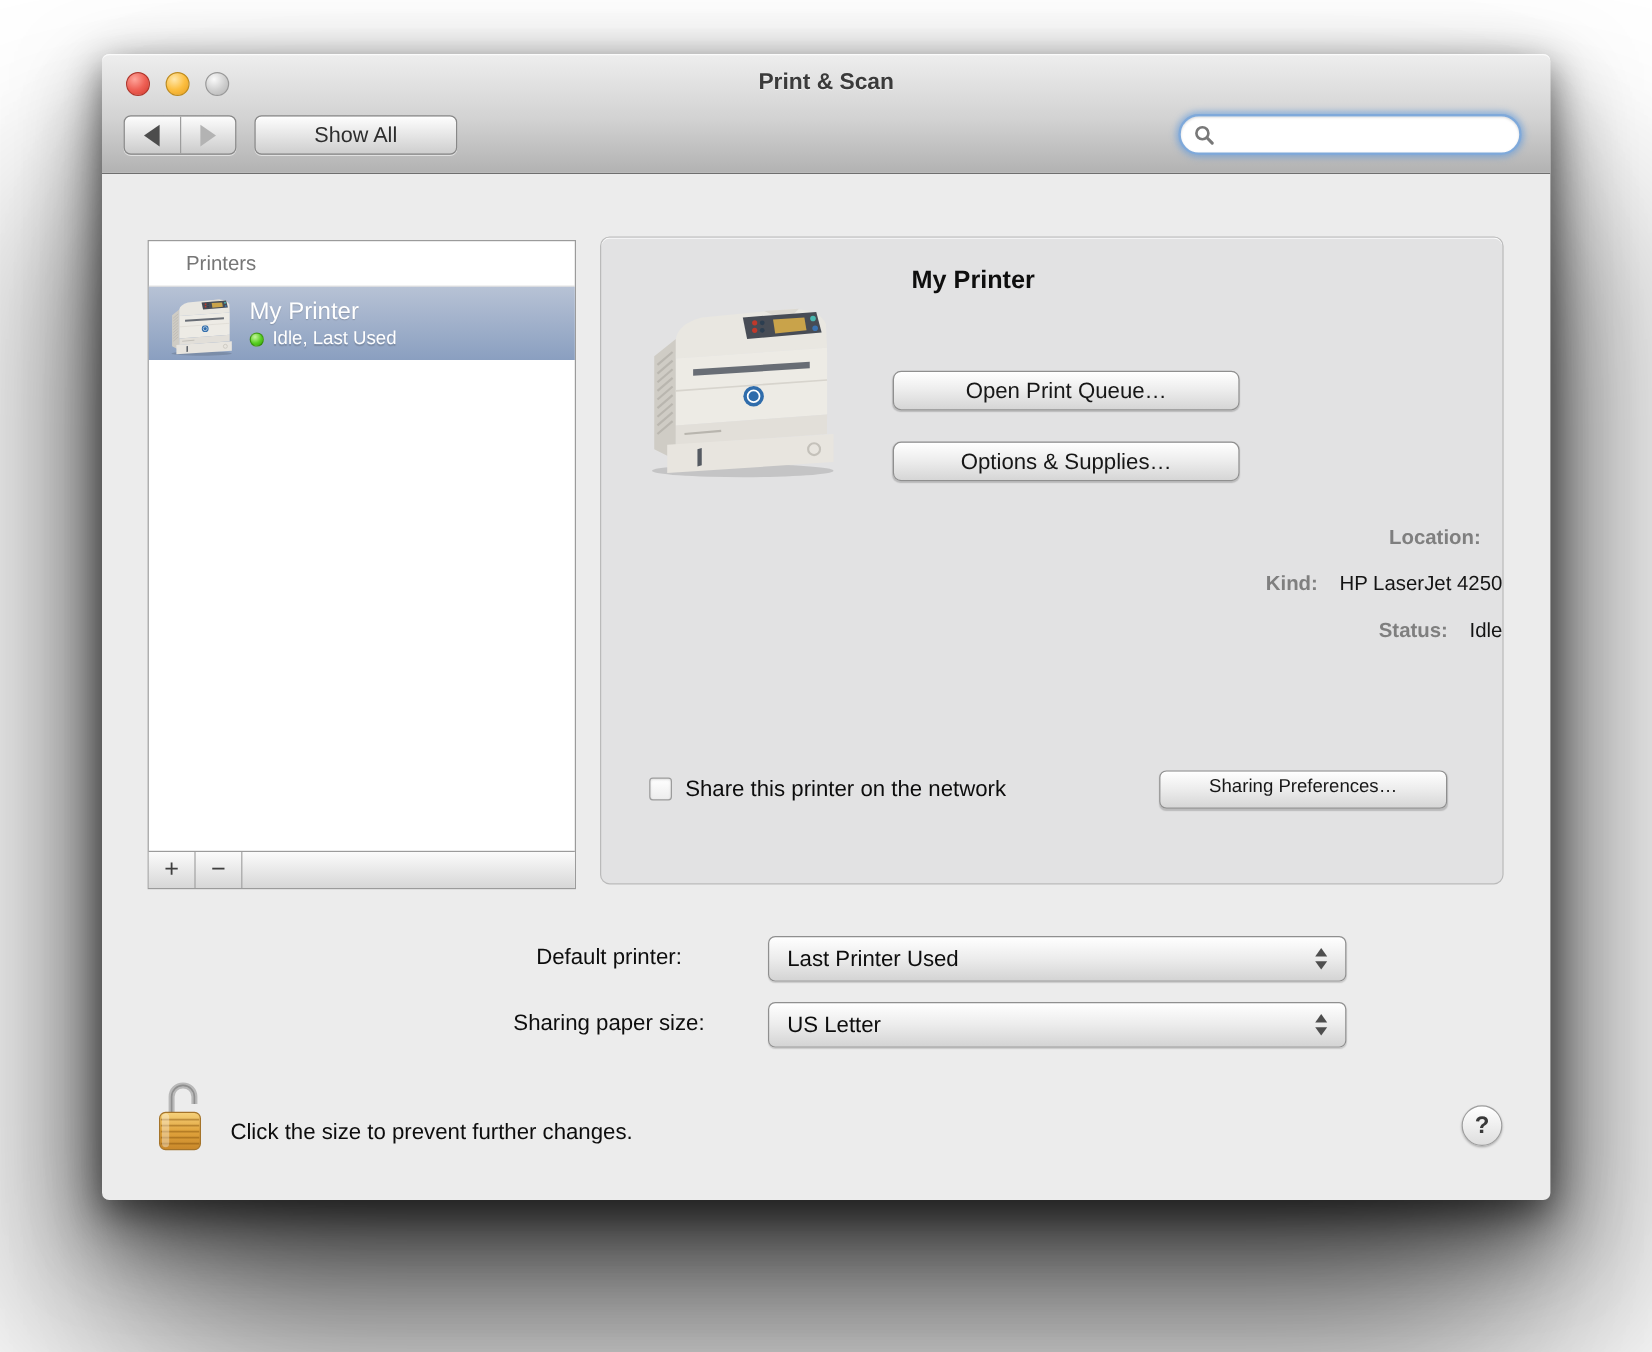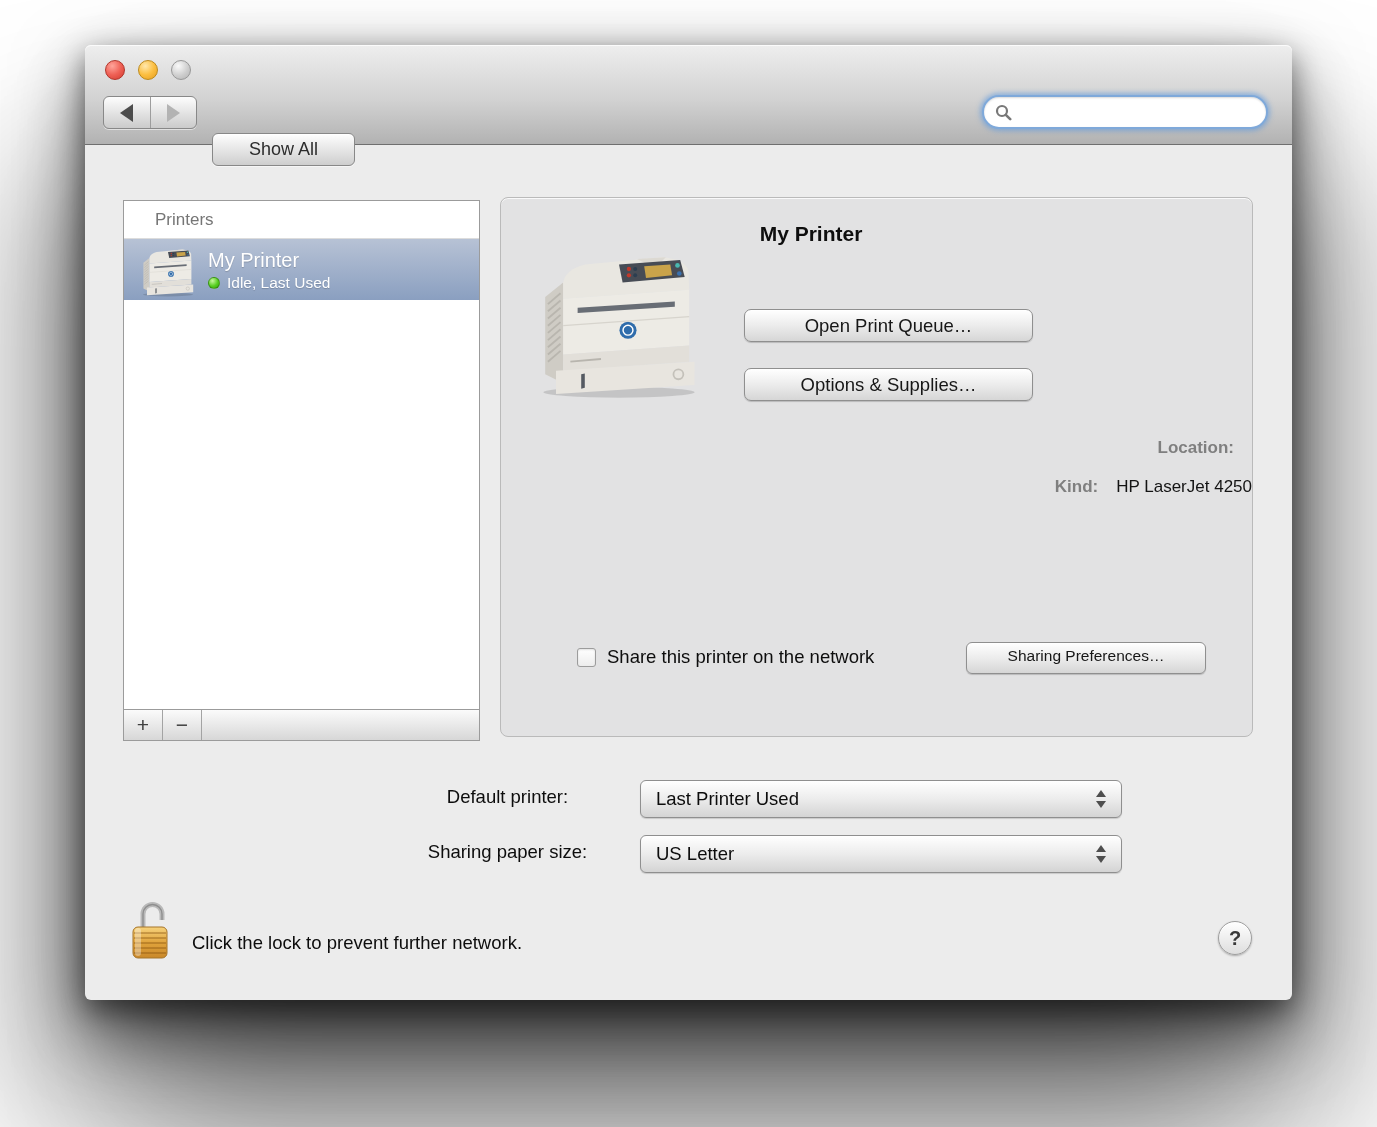--- a/index.html
+++ b/index.html
@@ -28,25 +28,25 @@
 
   .nav-group { position:absolute; top:51px; left:18px; width:94px; height:33px; display:flex;
                border:1px solid #888; border-radius:6px;
                background:linear-gradient(#fdfdfd,#cbcbcb);
                box-shadow:0 1px 0 rgba(255,255,255,.55); overflow:hidden; }
   .nav-seg { flex:1; display:flex; align-items:center; justify-content:center; cursor:default; }
   .nav-seg + .nav-seg { border-left:1px solid #9d9d9d; }
   .tri-left  { width:0; height:0; border-top:9px solid transparent; border-bottom:9px solid transparent; border-right:13px solid #4c4c4c; }
   .tri-right { width:0; height:0; border-top:9px solid transparent; border-bottom:9px solid transparent; border-left:13px solid #b3b3b3; }
 
-  .show-all-btn { position:absolute; top:51px; left:127px; height:33px; width:143px;
+  .show-all-btn { position:absolute; top:51px; left:127px; height:33px; width:169px;
                   border:1px solid #888; border-radius:6px;
                   background:linear-gradient(#fefefe,#cecece);
                   box-shadow:0 1px 0 rgba(255,255,255,.55), inset 0 1px 0 #fff;
-                  font-size:18px; color:#2d2d2d; text-align:center; line-height:31px; cursor:default;margin-top:37px; }
+                  font-size:18px; color:#2d2d2d; text-align:center; line-height:31px; cursor:default; }
 
   .search-field { position:absolute; top:50px; left:897px; width:286px; height:34px;
                   border-radius:17px; background:#fff; border:2px solid #7fa9da;
                   box-shadow:0 0 5px 2px rgba(92,152,221,.60), inset 0 1px 2px rgba(0,0,0,.15);
                   display:flex; align-items:center; padding:0 11px; }
   .search-field input { border:none; outline:none; flex:1; font-size:16px; background:transparent;
                         font-family:"Liberation Sans", sans-serif; margin-left:7px; }
 
   
   .printers-list { position:absolute; left:38px; top:155px; width:357px; height:541px;
@@ -83,21 +83,21 @@
              color:#171717; text-align:center; cursor:default;
              font-family:"Liberation Sans", sans-serif; }
   .btn-queue   { position:absolute; left:243px; top:111px; width:289px; height:33px; font-size:18.5px; line-height:31px; }
   .btn-options { position:absolute; left:243px; top:170px; width:289px; height:33px; font-size:18.5px; line-height:31px; }
 
   .info-block { position:absolute; left:0; top:238px; width:100%; }
   .info-row { display:flex; margin-bottom:16px;justify-content:flex-end; }
   .info-label { width:225px; text-align:right; color:#7f7f7f; font-weight:bold; font-size:17px; line-height:23px; }
   .info-value { margin-left:18px; font-size:17px; line-height:23px; color:#141414; }
 
-  .share-row { position:absolute; left:40px; top:448px; display:flex; align-items:center;margin-left:36px; }
+  .share-row { position:absolute; left:40px; top:448px; display:flex; align-items:center; }
   .checkbox { width:19px; height:19px; border:1px solid #9c9c9c; border-radius:3px;
               background:linear-gradient(#ffffff,#ededed);
               box-shadow:inset 0 1px 2px rgba(0,0,0,.12); cursor:default; }
   .share-label { margin-left:11px; font-size:18.5px; color:#0d0d0d; }
   .btn-sharing { position:absolute; left:465px; top:444px; width:240px; height:32px;
                  font-size:15.5px; line-height:26px; border-radius:6px; }
 
   
   .dp-label { position:absolute; width:245px; text-align:center; font-size:18.5px; color:#0d0d0d; }
   .dp-label-printer { left:300px; top:741px; }
@@ -186,20 +186,21 @@
 </svg>
 
 <div class="window">
 
   <div class="titlebar">
     <div class="traffic">
       <div class="light light-close"></div>
       <div class="light light-min"></div>
       <div class="light light-zoom"></div>
     </div>
+    <div class="window-title">Print &amp; Scan</div>
 
     <div class="nav-group">
       <div class="nav-seg">
         <span class="tri-left"></span>
       </div>
       <div class="nav-seg">
         <span class="tri-right"></span>
       </div>
     </div>
     <div class="show-all-btn">Show All</div>
@@ -244,20 +245,24 @@
 
     <div class="info-block">
       <div class="info-row">
         <div class="info-label">Location:</div>
         <div class="info-value"></div>
       </div>
       <div class="info-row">
         <div class="info-label">Kind:</div>
         <div class="info-value">HP LaserJet 4250</div>
       </div>
+      <div class="info-row">
+        <div class="info-label">Status:</div>
+        <div class="info-value">Idle</div>
+      </div>
     </div>
 
     <div class="share-row">
       <div class="checkbox"></div>
       <div class="share-label">Share this printer on the network</div>
     </div>
     <div class="mac-btn btn-sharing">Sharing Preferences…</div>
   </div>
 
   <div class="dp-label dp-label-printer">Default printer:</div>
@@ -274,16 +279,16 @@
     <span>US Letter</span>
     <span class="popup-arrows">
       <span class="arr-up"></span>
         <span class="arr-down"></span>
     </span>
   </div>
 
   <svg class="lock-btn" viewBox="0 0 46 64">
     <use href="#lock-art"></use>
   </svg>
-  <div class="lock-text">Click the lock to prevent further network.</div>
+  <div class="lock-text">Click the size to prevent further changes.</div>
   <div class="help-btn">?</div>
 
 </div>
 
 </body></html>

